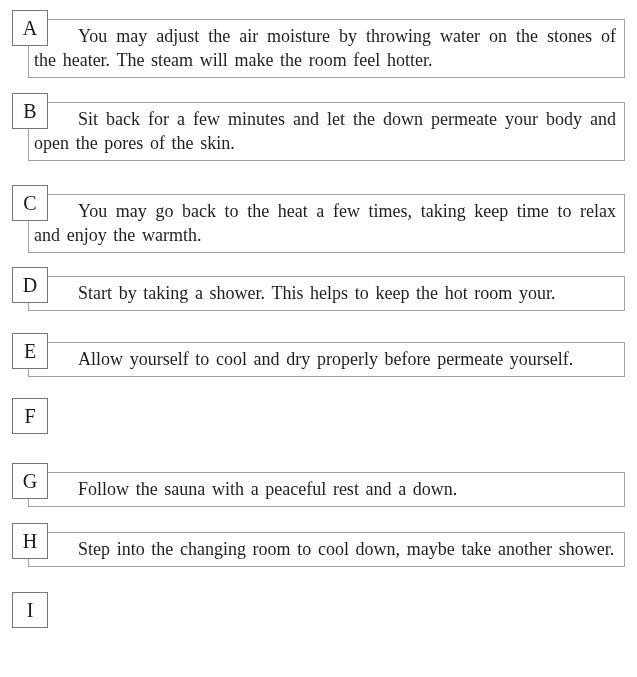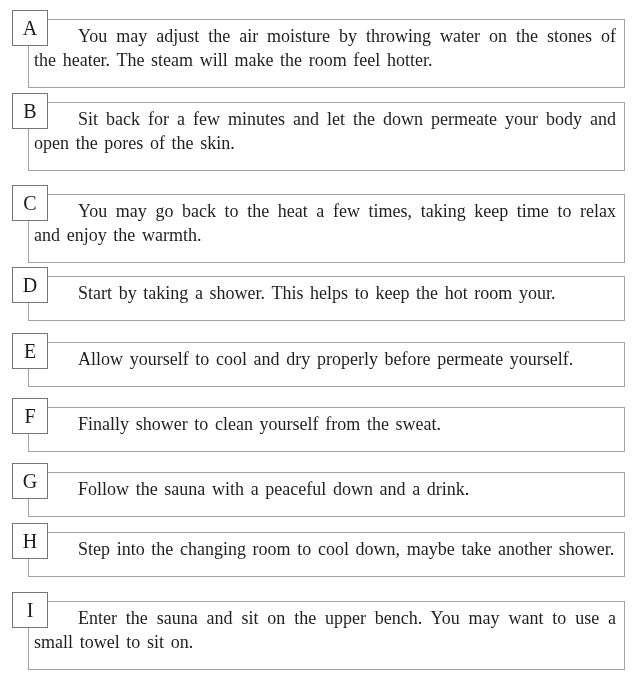--- a/index.html
+++ b/index.html
@@ -30,21 +30,21 @@
   .letter {
     display: block;
     font-size: 20px;
     line-height: 34px;
     color: #1a1a1a;
   }
   .text-box {
     margin: 9px 0 0 16px;
     border: 1px solid #a2a2a2;
     background: #ffffff;
-    padding: 4px 8px 15px 5px;
+    padding: 4px 8px 5px 5px;
     position: relative;
     z-index: 1;
   }
   .text {
     margin: 0;
     font-size: 18px;
     line-height: 24px;
     color: #1f1f1f;
     text-align: justify;
     text-indent: 44px;
@@ -97,44 +97,38 @@
     </div>
     <div class="text-box">
       <p class="text">Allow yourself to cool and dry properly before permeate yourself.</p>
     </div>
   </section>
 
   <section class="item" style="top: 398px;">
     <div class="letter-box">
       <span class="letter">F</span>
     </div>
-    <div class="text-box">
-      <p class="text">Finally shower to clean yourself from the sweat.</p>
-    </div>
   </section>
 
   <section class="item" style="top: 463px;">
     <div class="letter-box">
       <span class="letter">G</span>
     </div>
     <div class="text-box">
-      <p class="text">Follow the sauna with a peaceful down and a drink.</p>
+      <p class="text">Follow the sauna with a peaceful rest and a down.</p>
     </div>
   </section>
 
   <section class="item" style="top: 523px;">
     <div class="letter-box">
       <span class="letter">H</span>
     </div>
     <div class="text-box">
       <p class="text">Step into the changing room to cool down, maybe take another shower.</p>
     </div>
   </section>
 
   <section class="item" style="top: 592px;">
     <div class="letter-box">
       <span class="letter">I</span>
     </div>
-    <div class="text-box">
-      <p class="text">Enter the sauna and sit on the upper bench. You may want to use a small towel to sit on.</p>
-    </div>
   </section>
 </div>
 
 </body></html>

